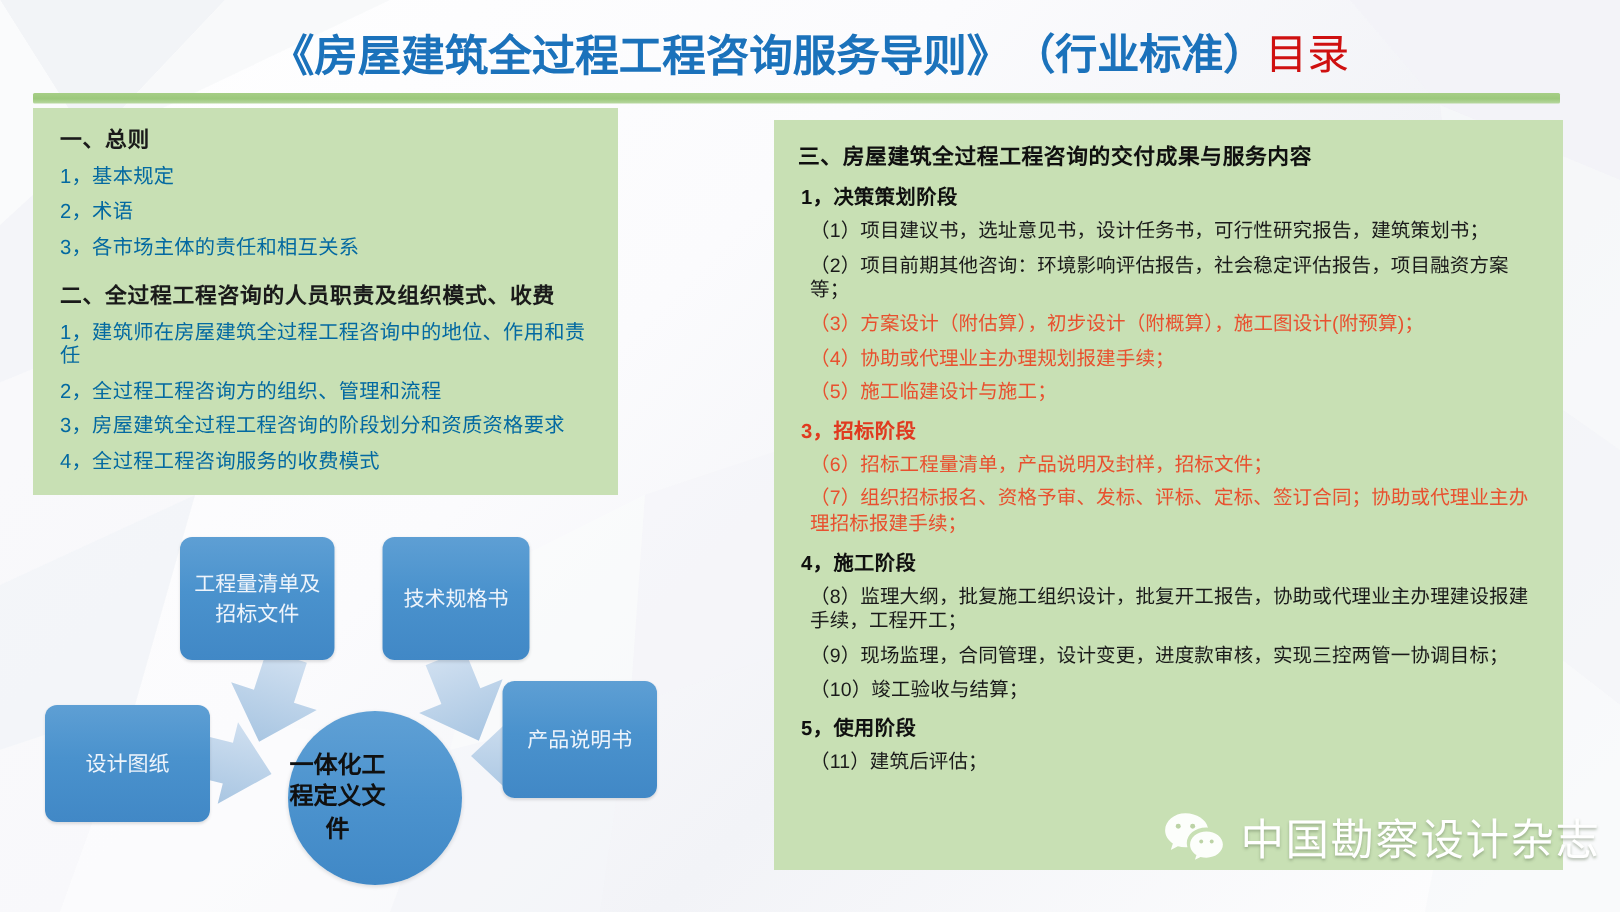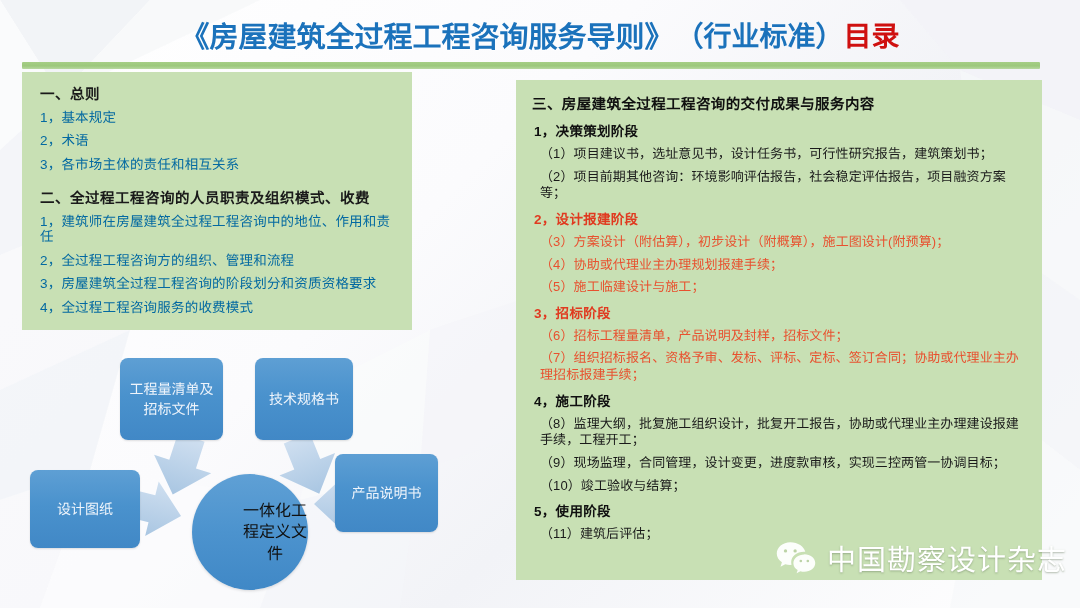--- a/index.html
+++ b/index.html
@@ -24,21 +24,21 @@
     white-space:nowrap;
   }
   .title-main{
     font-size:29px;font-weight:bold;color:#1b72bb;letter-spacing:0px;
     text-shadow:0 1px 0 rgba(255,255,255,.7);
   }
   .title-sub{
     font-size:28px;font-weight:bold;color:#1b72bb;margin-left:2px;
   }
   .title-red{
-    font-size:28px;font-weight:bold;color:#cf1010;
+    font-size:28px;font-weight:normal;color:#cf1010;
   }
   .divider{
     position:absolute;left:22px;top:62px;width:1018px;height:7px;
     background:linear-gradient(180deg,#a6ce86 0%,#9cc87c 55%,#b8d8a0 100%);
     border-radius:1px;
   }
 
   
   .panel{
     position:absolute;background:#c8e0b4;
@@ -70,22 +70,22 @@
   .box{
     position:absolute;border-radius:8px;
     background:linear-gradient(180deg,#5e9fd4 0%,#4a92cd 45%,#4188c6 100%);
     box-shadow:0 1px 2px rgba(0,0,0,.12);
     color:#eef4fb;display:flex;align-items:center;justify-content:center;
     text-align:center;font-size:14px;line-height:1.45;padding:4px 8px;box-sizing:border-box;
   }
   .circle{
     position:absolute;border-radius:50%;
     background:linear-gradient(180deg,#5fa0d5 0%,#4c93ce 50%,#4088c6 100%);
-    color:#101010;font-weight:normal;font-size:16px;line-height:1.35;
-    display:flex;align-items:center;justify-content:flex-end;text-align:center;
+    color:#101010;font-weight:bold;font-size:16px;line-height:1.35;
+    display:flex;align-items:center;justify-content:flex-start;text-align:center;
     box-shadow:0 1px 3px rgba(0,0,0,.14);
   }
   .arrow{position:absolute;}
 
   
   .watermark{
     position:absolute;left:775px;top:531px;height:52px;
     display:flex;align-items:center;gap:10px;
   }
   .wm-text{
@@ -144,21 +144,20 @@
 
   <div class="panel panel-right">
     <div class="panel-inner">
 
       <div class="r-h1">三、房屋建筑全过程工程咨询的交付成果与服务内容</div>
 
       <div class="r-h2">1，决策策划阶段</div>
       <div class="r-li">（1）项目建议书，选址意见书，设计任务书，可行性研究报告，建筑策划书；</div>
       <div class="r-li">（2）项目前期其他咨询：环境影响评估报告，社会稳定评估报告，项目融资方案等；</div>
 
-      <div class="r-h2 red">2，设计报建阶段</div>
       <div class="r-li red">（3）方案设计（附估算），初步设计（附概算），施工图设计(附预算)；</div>
       <div class="r-li red">（4）协助或代理业主办理规划报建手续；</div>
       <div class="r-li red">（5）施工临建设计与施工；</div>
 
       <div class="r-h2 red">3，招标阶段</div>
       <div class="r-li red">（6）招标工程量清单，产品说明及封样，招标文件；</div>
       <div class="r-li red">（7）组织招标报名、资格予审、发标、评标、定标、签订合同；协助或代理业主办理招标报建手续；</div>
 
       <div class="r-h2">4，施工阶段</div>
       <div class="r-li">（8）监理大纲，批复施工组织设计，批复开工报告，协助或代理业主办理建设报建手续，工程开工；</div>

